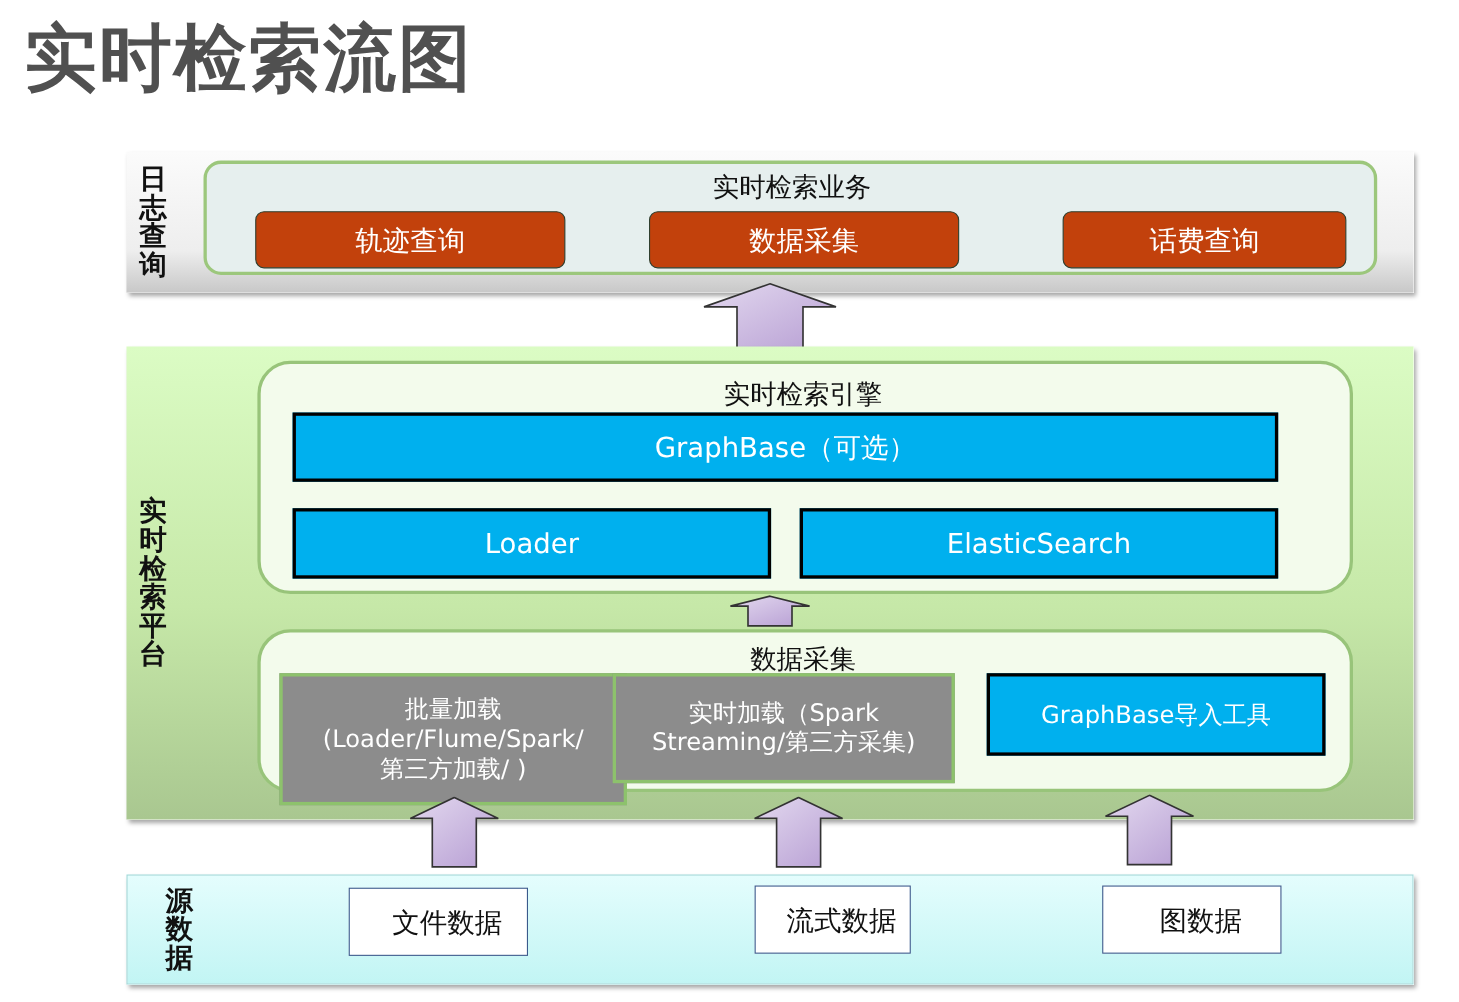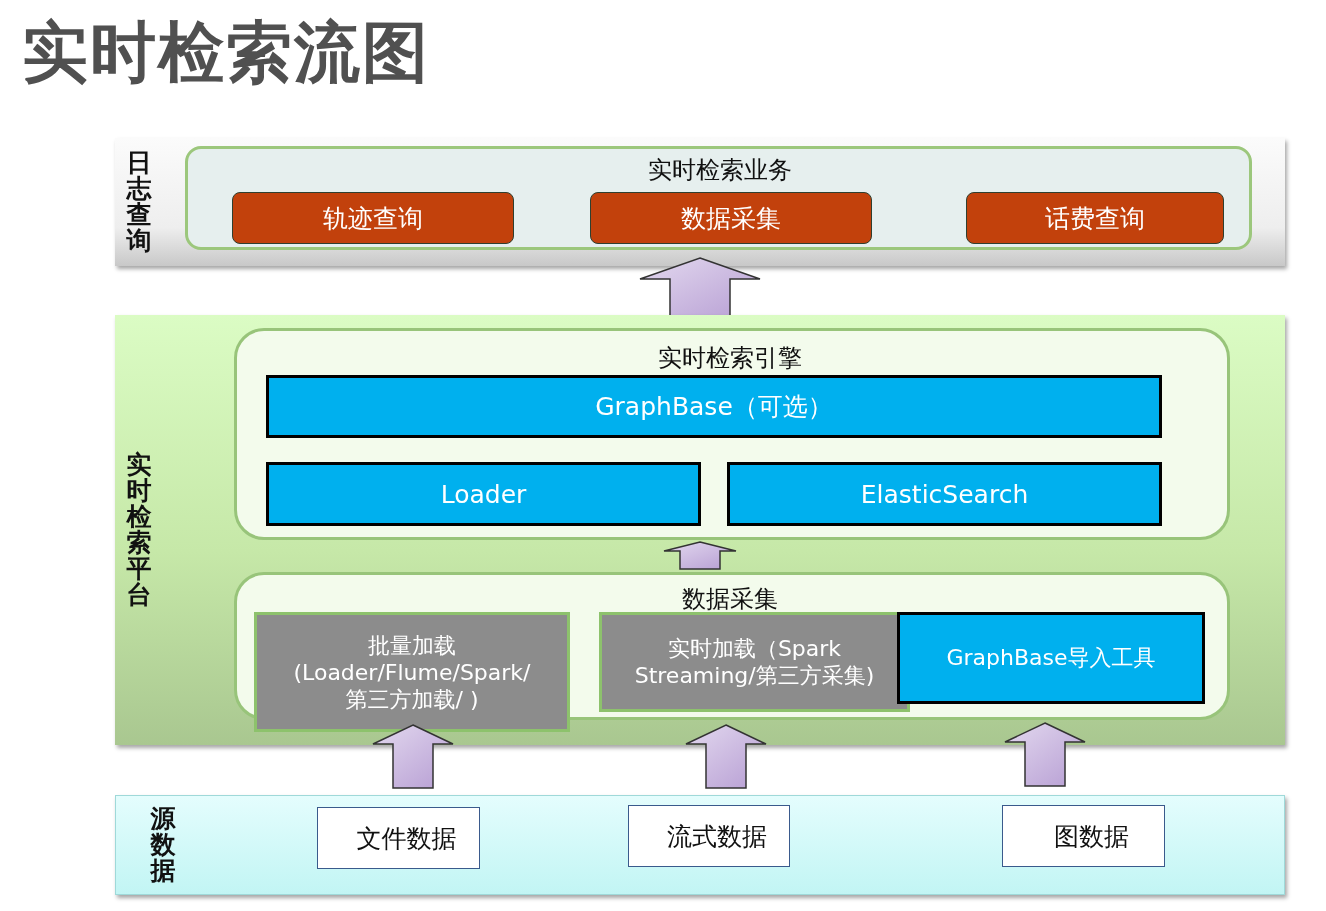--- a/index.html
+++ b/index.html
@@ -71,33 +71,33 @@
 
 <svg class="arrow" style="left:662px;top:541px;" width="76" height="30" viewBox="0 0 76 30">
   <polygon points="38,1 74,10 58,10 58,28 18,28 18,10 2,10" fill="url(#arrowGrad)" stroke="#333" stroke-width="1.5"></polygon>
 </svg>
 
 <div class="abs panel" style="left:234px;top:572px;width:996px;height:148px;"></div>
 <div class="abs sectitle" style="left:570px;top:583px;width:320px;">数据采集</div>
 <div class="abs graybox" style="left:254px;top:612px;width:316px;height:120px;">批量加载
 (Loader/Flume/Spark/
 第三方加载/ )</div>
-<div class="abs graybox" style="left:599px;top:612px;width:311px;height:100px;">实时加载（Spark
+<div class="abs graybox" style="left:557px;top:612px;width:311px;height:100px;">实时加载（Spark
 Streaming/第三方采集)</div>
-<div class="abs bluebox" style="left:897px;top:612px;width:308px;height:92px;font-size:22px;">GraphBase导入工具</div>
+<div class="abs bluebox" style="left:897px;top:612px;width:308px;height:75px;font-size:22px;">GraphBase导入工具</div>
 
 <svg class="arrow" style="left:371px;top:724px;" width="84" height="66" viewBox="0 0 84 66">
   <polygon points="42,1 82,20 62,20 62,64 22,64 22,20 2,20" fill="url(#arrowGrad)" stroke="#333" stroke-width="1.5"></polygon>
 </svg>
 <svg class="arrow" style="left:684px;top:724px;" width="84" height="66" viewBox="0 0 84 66">
   <polygon points="42,1 82,20 62,20 62,64 22,64 22,20 2,20" fill="url(#arrowGrad)" stroke="#333" stroke-width="1.5"></polygon>
 </svg>
 <svg class="arrow" style="left:1003px;top:722px;" width="84" height="66" viewBox="0 0 84 66">
   <polygon points="42,1 82,20 62,20 62,64 22,64 22,20 2,20" fill="url(#arrowGrad)" stroke="#333" stroke-width="1.5"></polygon>
 </svg>
 
 <div class="abs band3"></div>
 <div class="abs vlabel" style="left:124px;top:806px;margin-left:24px;">
   <span style="display:block;width:26px;margin:0 auto;word-break:break-all;">源数据</span>
 </div>
 <div class="abs srcbox" style="left:317px;top:807px;width:163px;">文件数据</div>
-<div class="abs srcbox" style="left:628px;top:805px;width:162px;">流式数据</div>
+<div class="abs srcbox" style="left:686px;top:805px;width:142px;">流式数据</div>
 <div class="abs srcbox" style="left:1002px;top:805px;width:163px;">图数据</div>
 
 </body></html>

